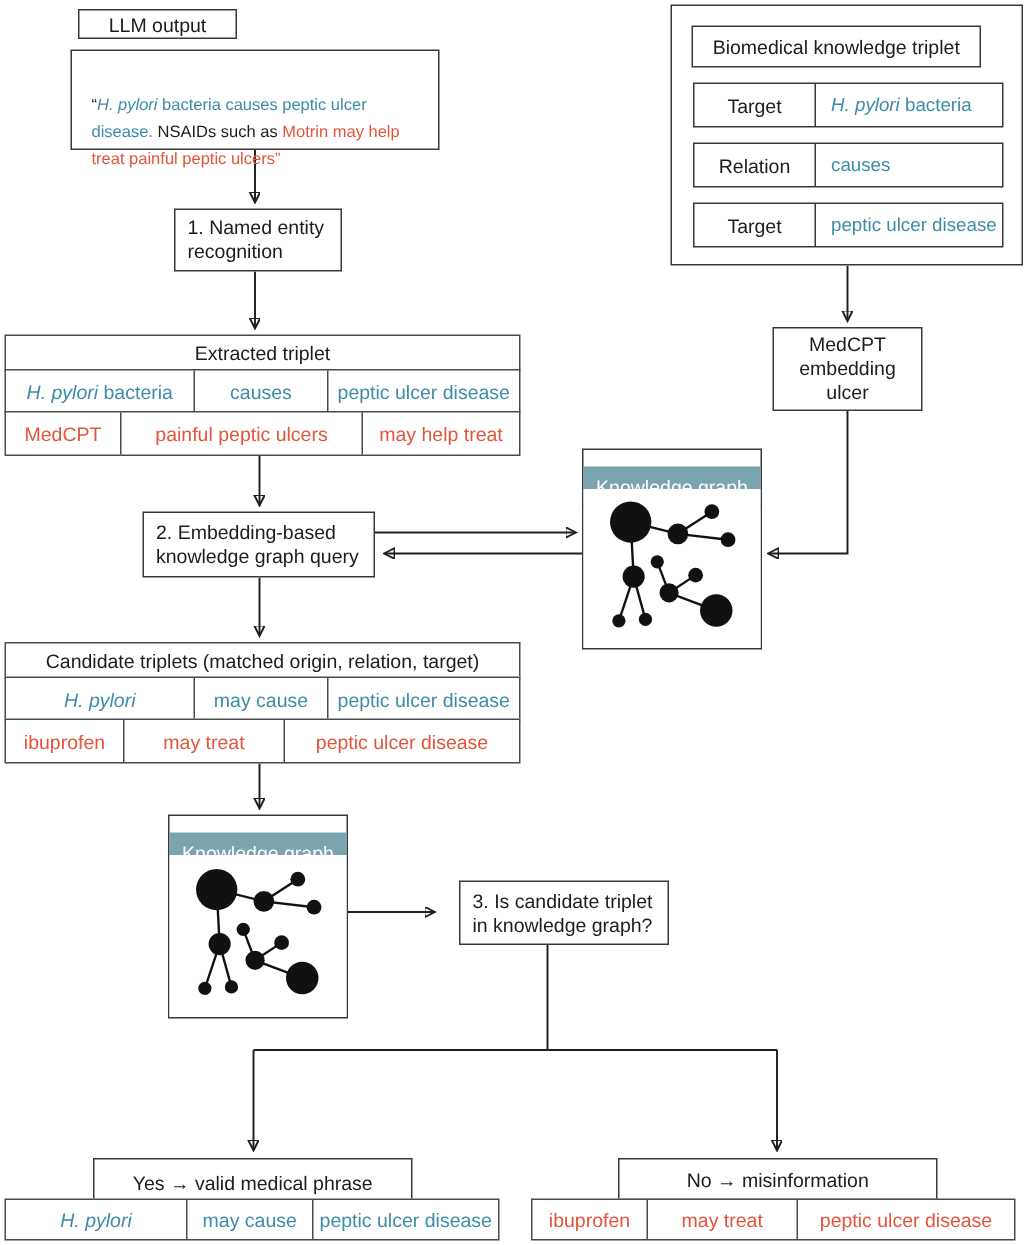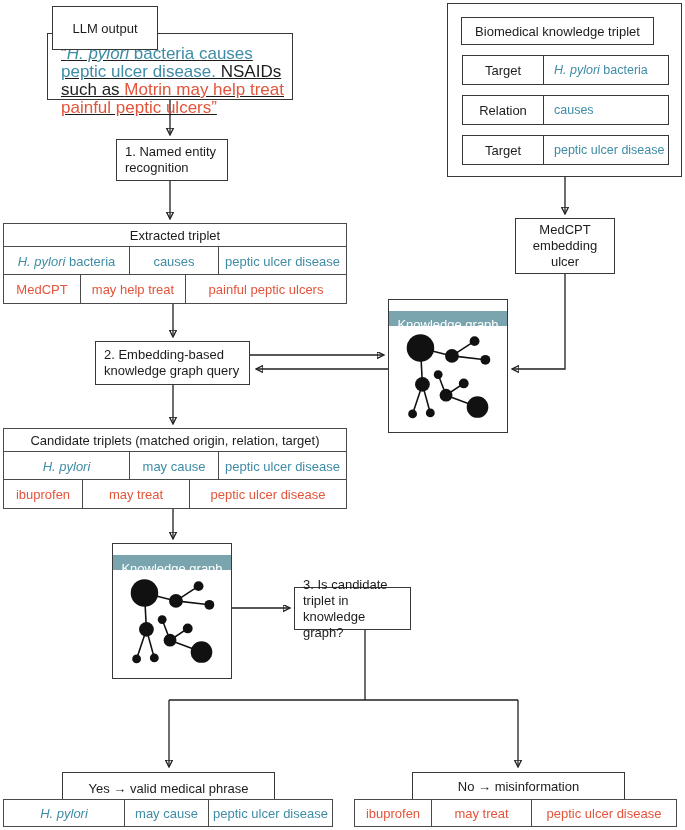--- a/index.html
+++ b/index.html
@@ -15,21 +15,21 @@
   .red{color:#e3543b;}
   .trow{position:absolute;box-sizing:border-box;display:flex;border:1.5px solid #4a4a4a;background:#fff;}
   .tcell{display:flex;align-items:center;justify-content:center;box-sizing:border-box;height:100%;
          border-left:1.5px solid #4a4a4a;white-space:nowrap;}
   .tcell:first-child{border-left:none;}
   .kg-header{position:absolute;left:0;top:0;right:0;height:26px;background:#7aa5ae;color:#fff;
              display:flex;align-items:center;justify-content:center;border-bottom:1.5px solid #383838;margin-top:11px;}
   .kg-body{position:absolute;left:0;top:26px;right:0;bottom:0;background:#fff;}
   svg.connectors{position:absolute;left:0;top:0;pointer-events:none;}
   svg.connectors path{stroke:#1f1f1f;stroke-width:1.3;fill:none;}
-  .quote{line-height:18px;font-size:17px;padding:11px 8px 6px 13px;text-decoration:underline;}
+  .quote{line-height:18px;font-size:11px;padding:27px 8px 6px 13px;}
   i{font-style:italic;}
 </style>
 </head>
 <body>
 
 <div id="canvas">
 
   <svg class="connectors" width="685" height="830">
     <defs>
       <marker id="ah" markerWidth="8" markerHeight="8" refX="6" refY="3.5" orient="auto" markerUnits="userSpaceOnUse">
@@ -45,21 +45,21 @@
     <path d="M565 274 V369 H513" marker-end="url(#ah)"></path>
     <path d="M173 385 V423" marker-end="url(#ah)"></path>
     <path d="M173 508 V538" marker-end="url(#ah)"></path>
     <path d="M232 608 H289" marker-end="url(#ah)"></path>
     <path d="M365 630 V700"></path>
     <path d="M169 700 H518"></path>
     <path d="M169 700 V766" marker-end="url(#ah)"></path>
     <path d="M518 700 V766" marker-end="url(#ah)"></path>
   </svg>
 
-  <div class="box center" style="left:52px;top:6px;width:106px;height:44px;z-index:2">
+  <div class="box center" style="left:52px;top:6px;width:106px;height:20px;z-index:2">
     <span>LLM output</span>
   </div>
   <div class="box quote" style="left:47px;top:33px;width:246px;height:67px">
     <span>“</span><i class="teal">H. pylori</i><span class="teal"> bacteria causes peptic ulcer disease.</span><span> NSAIDs such as </span><span class="red">Motrin may help treat painful peptic ulcers”</span>
   </div>
 
   <div class="box" style="left:447px;top:3px;width:235px;height:174px">
     <div class="box center" style="left:13px;top:13px;width:193px;height:28px">
       <span>Biomedical knowledge triplet</span>
     </div>
@@ -84,22 +84,22 @@
   <div class="trow" style="left:3px;top:223px;width:344px;height:25px">
     <div class="tcell" style="flex:1">Extracted triplet</div>
   </div>
   <div class="trow" style="left:3px;top:246px;width:344px;height:30px">
     <div class="tcell teal" style="width:125px;white-space:pre"><i>H. pylori</i><span> bacteria</span></div>
     <div class="tcell teal" style="width:89px">causes</div>
     <div class="tcell teal" style="flex:1">peptic ulcer disease</div>
   </div>
   <div class="trow" style="left:3px;top:274px;width:344px;height:30px">
     <div class="tcell red" style="width:76px">MedCPT</div>
+    <div class="tcell red" style="flex:1">painful peptic ulcers</div>
     <div class="tcell red" style="width:105px">may help treat</div>
-    <div class="tcell red" style="flex:1">painful peptic ulcers</div>
   </div>
 
   <div class="box center" style="left:515px;top:218px;width:100px;height:56px;line-height:16px;padding:0 13px">
     <span>MedCPT embedding ulcer</span>
   </div>
 
   <div class="box" style="left:388px;top:299px;width:120px;height:134px">
     <div class="kg-header">
       <span>Knowledge graph</span>
     </div>
@@ -180,21 +180,21 @@
           <circle cx="42" cy="87" r="4.5"></circle>
             <circle cx="50" cy="48" r="4.5"></circle>
             <circle cx="58" cy="69" r="6.5"></circle>
           <circle cx="76" cy="57" r="5"></circle>
             <circle cx="90" cy="81" r="11"></circle>
         </g>
       </svg>
     </div>
   </div>
 
-  <div class="box leftpad" style="left:294px;top:587px;width:117px;height:43px">
+  <div class="box leftpad" style="left:306px;top:587px;width:140px;height:43px">
     <span>3. Is candidate triplet in knowledge graph?</span>
   </div>
 
   <div class="box center" style="left:62px;top:772px;width:213px;height:32px">
     <span>Yes → valid medical phrase</span>
   </div>
   <div class="trow" style="left:3px;top:799px;width:330px;height:28px">
     <div class="tcell teal" style="width:120px">
         <i>H. pylori</i>
       </div>

